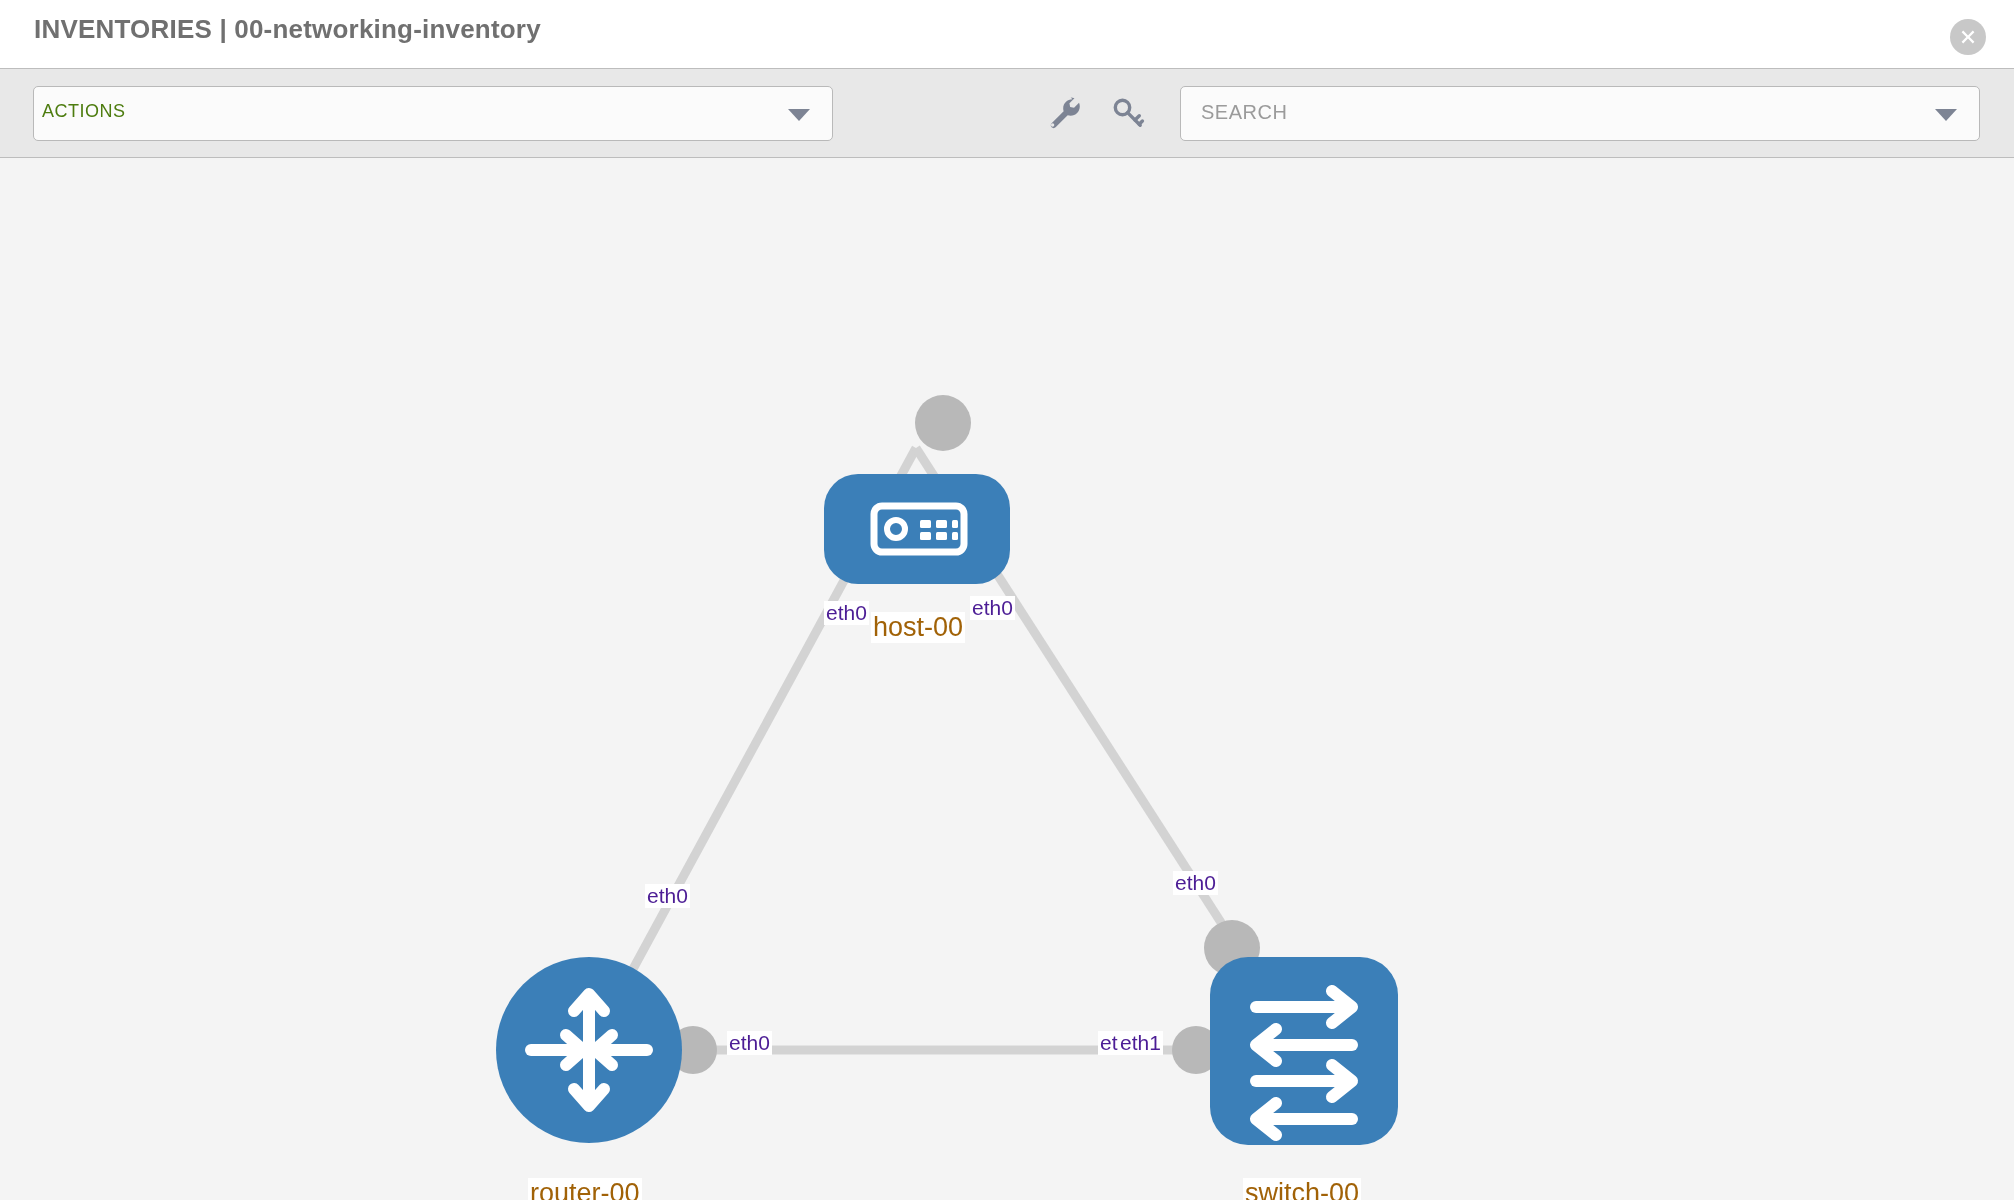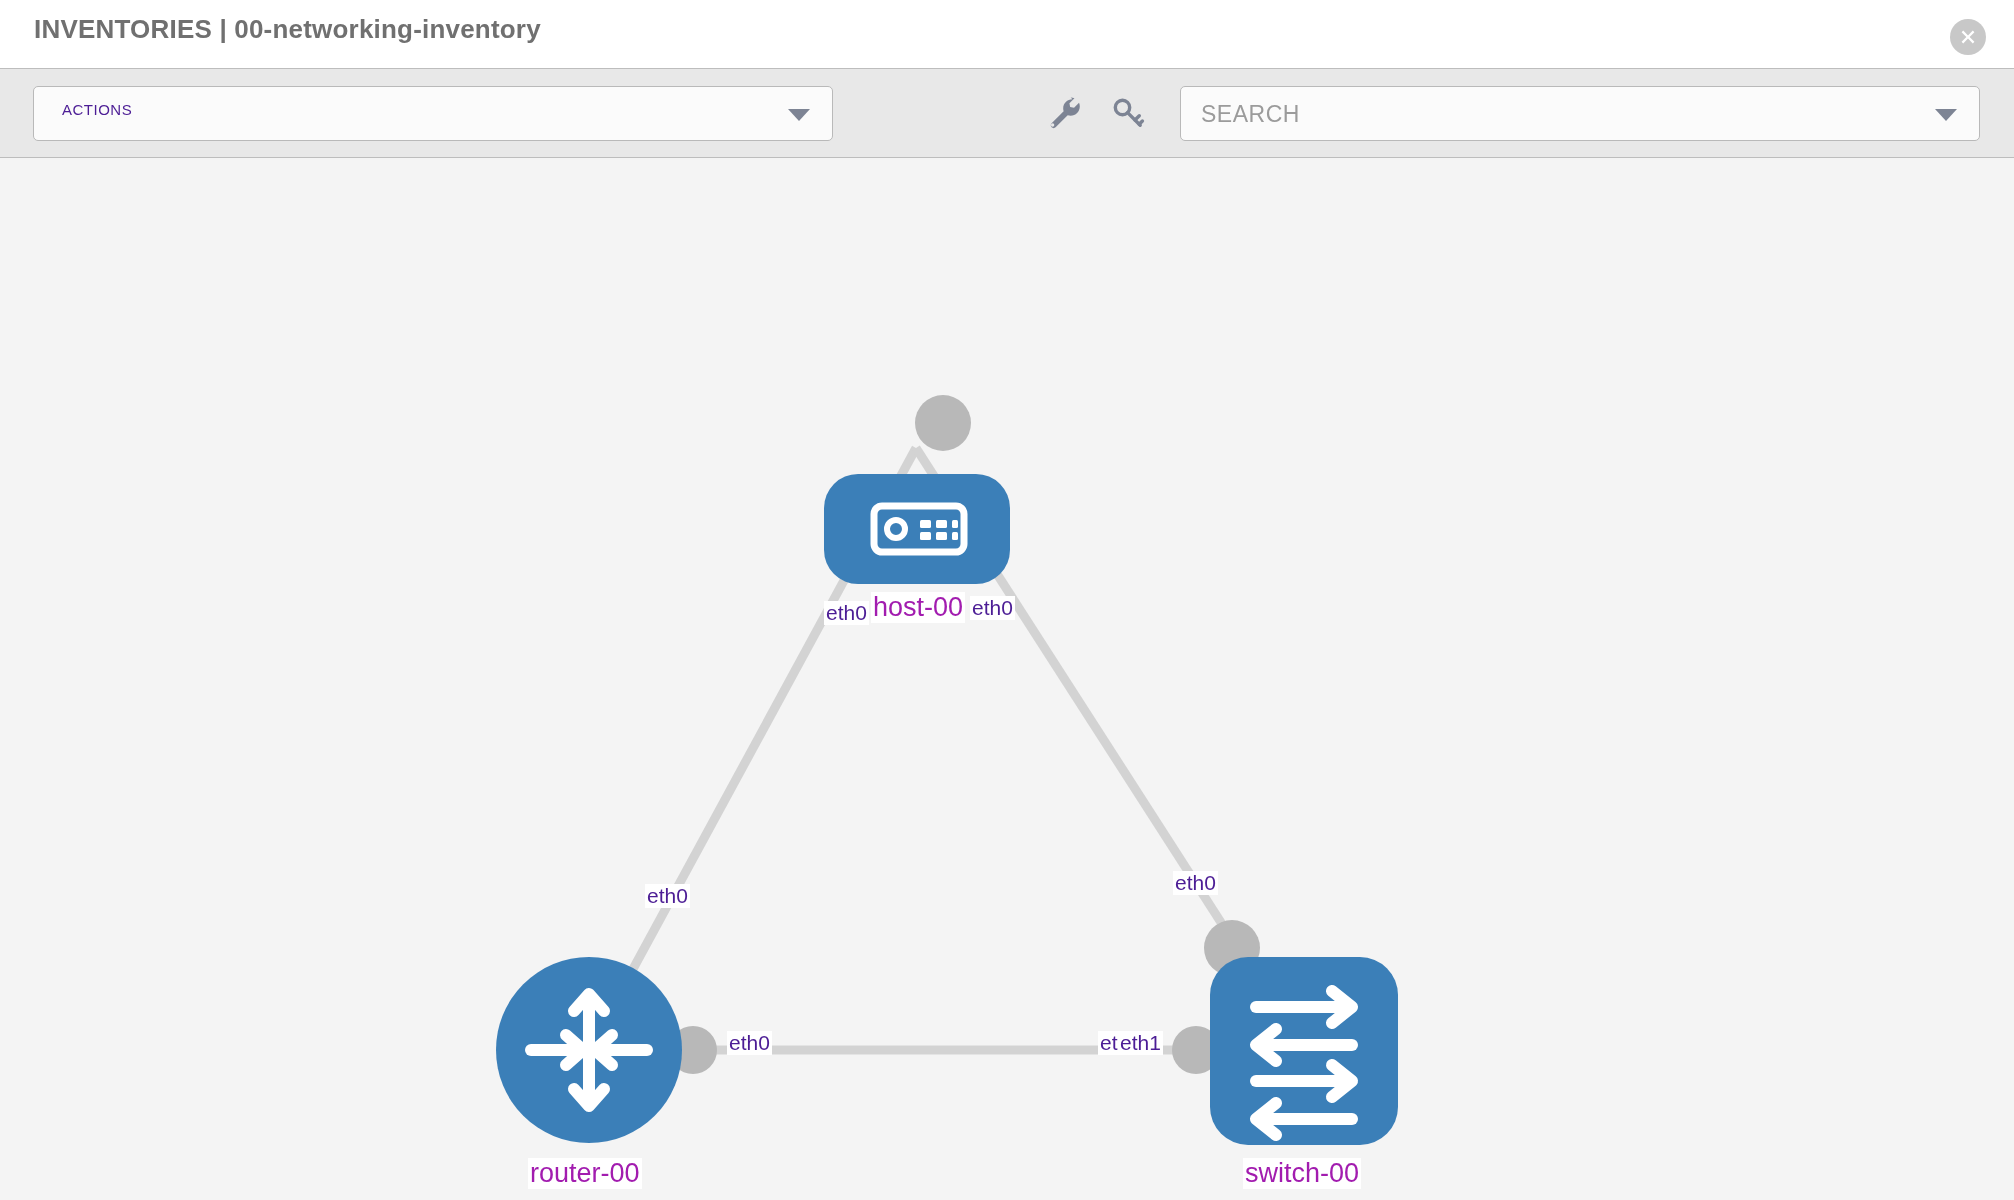--- a/index.html
+++ b/index.html
@@ -62,23 +62,23 @@
     position: absolute;
     left: 33px; top: 17px;
     width: 800px; height: 55px;
     background: #fbfbfb;
     border: 1px solid #b9b9b9;
     border-radius: 5px;
     cursor: pointer;
   }
   .actions-select .label {
     position: absolute;
-    left: 28px; top: 14px;
-    font-size: 15px;
-    color: #4c1d95;
+    left: 8px; top: 14px;
+    font-size: 18px;
+    color: #4d7c0f;
     letter-spacing: 0.5px;
   }
   .caret {
     position: absolute;
     right: 22px; top: 50%;
     margin-top: -5px;
     width: 0; height: 0;
     border-left: 11px solid transparent;
     border-right: 11px solid transparent;
     border-top: 12px solid #7d8494;
@@ -102,21 +102,21 @@
     left: 1180px; top: 17px;
     width: 800px; height: 55px;
     background: #fbfbfb;
     border: 1px solid #b9b9b9;
     border-radius: 5px;
     cursor: text;
   }
   .search-select .label {
     position: absolute;
     left: 20px; top: 14px;
-    font-size: 23px;
+    font-size: 20px;
     color: #9b9b9b;
     letter-spacing: 0.5px;
   }
 
   
   .canvas {
     position: absolute;
     left: 0; top: 158px;
     width: 2014px; height: 1042px;
     background: #f4f4f4;
@@ -125,25 +125,26 @@
   .topology-svg {
     position: absolute;
     left: 0; top: 0;
     width: 2014px; height: 1042px;
   }
 
   
   .node-label {
     position: absolute;
     font-size: 27px;
-    color: #a21caf;
+    color: #a16207;
     background: #ffffff;
     white-space: nowrap;
     padding: 0 2px;
     line-height: 1.15;
+    margin-top: 20px;
   }
   .iface-label {
     position: absolute;
     font-size: 21px;
     color: #4c1d95;
     background: #ffffff;
     white-space: nowrap;
     padding: 0 2px;
     line-height: 1.15;
   }

